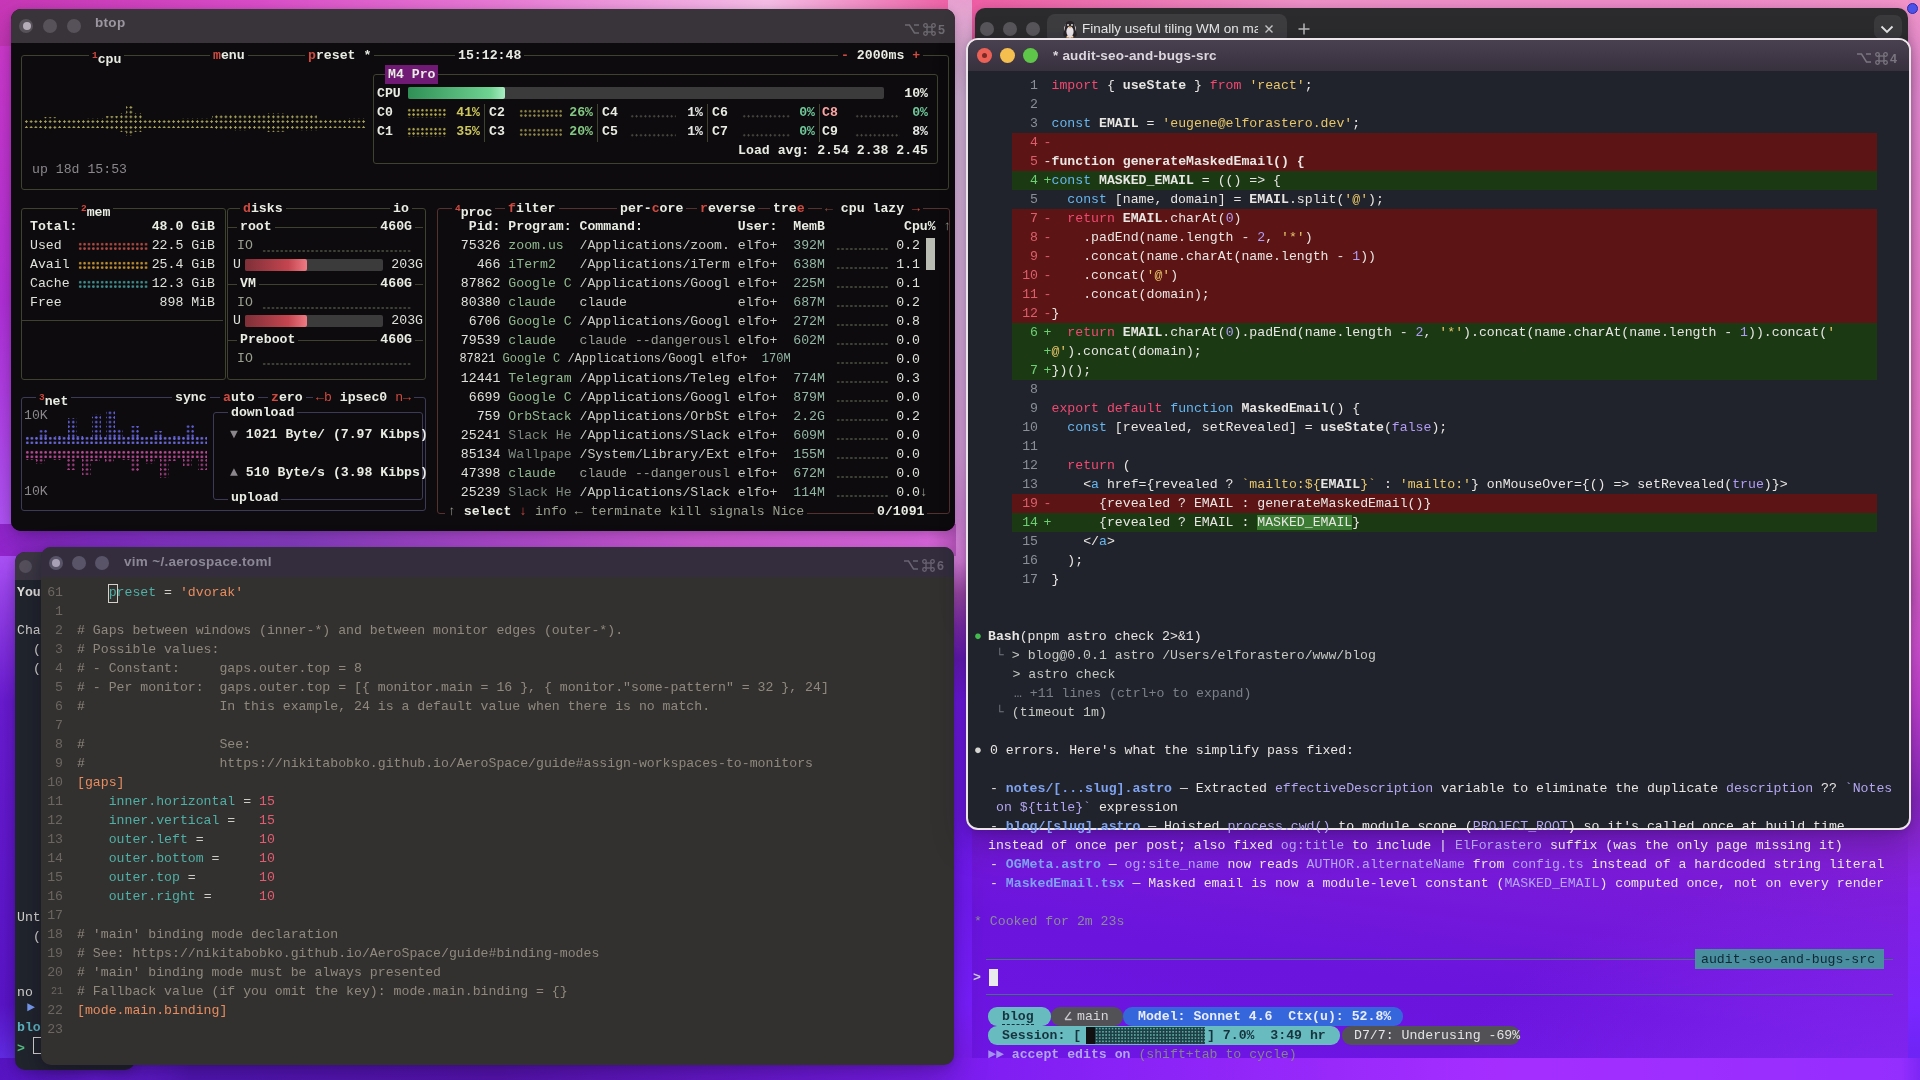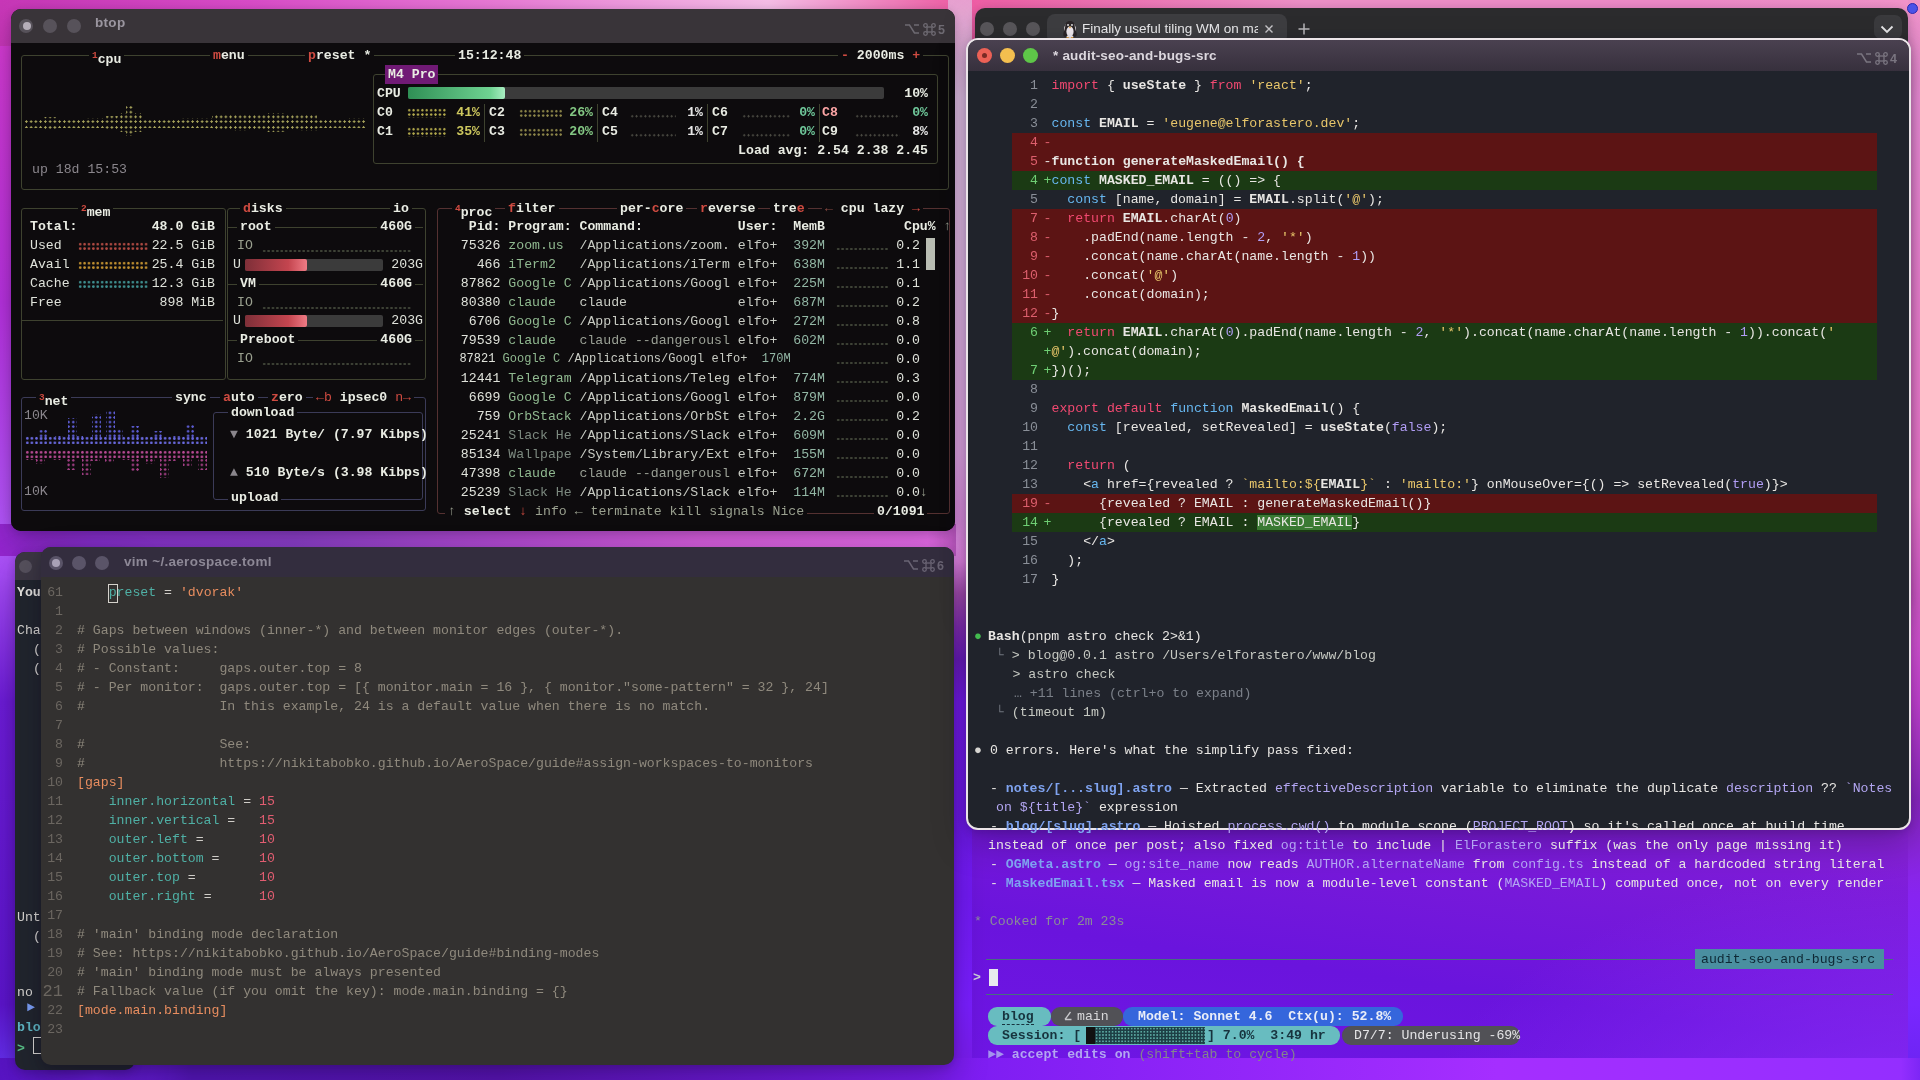--- a/index.html
+++ b/index.html
@@ -264,21 +264,21 @@
 <pre class="m" style="left:36px;top:321.0px;color:#d5d8ce;font-weight:normal;font-size:13.2px;"><span style="color:#4fb0a5;">    outer.top</span><span style="color:#d0cdc8;"> =        </span><span style="color:#e25d71;">10</span></pre>
 <pre class="m" style="right:891px;top:340.0px;color:#d5d8ce;font-weight:normal;font-size:13.2px;"><span style="color:#6b6660;">16</span></pre>
 <pre class="m" style="left:36px;top:340.0px;color:#d5d8ce;font-weight:normal;font-size:13.2px;"><span style="color:#4fb0a5;">    outer.right</span><span style="color:#d0cdc8;"> =      </span><span style="color:#e25d71;">10</span></pre>
 <pre class="m" style="right:891px;top:359.0px;color:#d5d8ce;font-weight:normal;font-size:13.2px;"><span style="color:#6b6660;">17</span></pre>
 <pre class="m" style="right:891px;top:378.0px;color:#d5d8ce;font-weight:normal;font-size:13.2px;"><span style="color:#6b6660;">18</span></pre>
 <pre class="m" style="left:36px;top:378.0px;color:#d5d8ce;font-weight:normal;font-size:13.2px;"><span style="color:#8f897d;"># 'main' binding mode declaration</span></pre>
 <pre class="m" style="right:891px;top:397.0px;color:#d5d8ce;font-weight:normal;font-size:13.2px;"><span style="color:#6b6660;">19</span></pre>
 <pre class="m" style="left:36px;top:397.0px;color:#d5d8ce;font-weight:normal;font-size:13.2px;"><span style="color:#8f897d;"># See: https://nikitabobko.github.io/AeroSpace/guide#binding-modes</span></pre>
 <pre class="m" style="right:891px;top:416.0px;color:#d5d8ce;font-weight:normal;font-size:13.2px;"><span style="color:#6b6660;">20</span></pre>
 <pre class="m" style="left:36px;top:416.0px;color:#d5d8ce;font-weight:normal;font-size:13.2px;"><span style="color:#8f897d;"># 'main' binding mode must be always presented</span></pre>
-<pre class="m" style="right:891px;top:435.0px;color:#d5d8ce;font-weight:normal;font-size:17px;"><span style="color:#6b6660;">21</span></pre>
+<pre class="m" style="right:891px;top:435.0px;color:#d5d8ce;font-weight:normal;font-size:10px;"><span style="color:#6b6660;">21</span></pre>
 <pre class="m" style="left:36px;top:435.0px;color:#d5d8ce;font-weight:normal;font-size:13.2px;"><span style="color:#8f897d;"># Fallback value (if you omit the key): mode.main.binding = {}</span></pre>
 <pre class="m" style="right:891px;top:454.0px;color:#d5d8ce;font-weight:normal;font-size:13.2px;"><span style="color:#6b6660;">22</span></pre>
 <pre class="m" style="left:36px;top:454.0px;color:#d5d8ce;font-weight:normal;font-size:13.2px;"><span style="color:#e88d5f;">[mode.main.binding]</span></pre>
 <pre class="m" style="right:891px;top:473.0px;color:#d5d8ce;font-weight:normal;font-size:13.2px;"><span style="color:#6b6660;">23</span></pre>
 </div>
 <div class="win" style="left:975px;top:8px;width:933px;height:600px;border-radius:10px;background:#2b2b2d;">
 <div class="circ" style="left:5px;top:14px;width:14px;height:14px;background:#58565a;"></div>
 <div class="circ" style="left:28px;top:14px;width:14px;height:14px;background:#58565a;"></div>
 <div class="circ" style="left:51px;top:14px;width:14px;height:14px;background:#58565a;"></div>
 <div style="position:absolute;left:72px;top:6px;width:240px;height:30px;background:#3d3d40;border-radius:8px;"></div>

